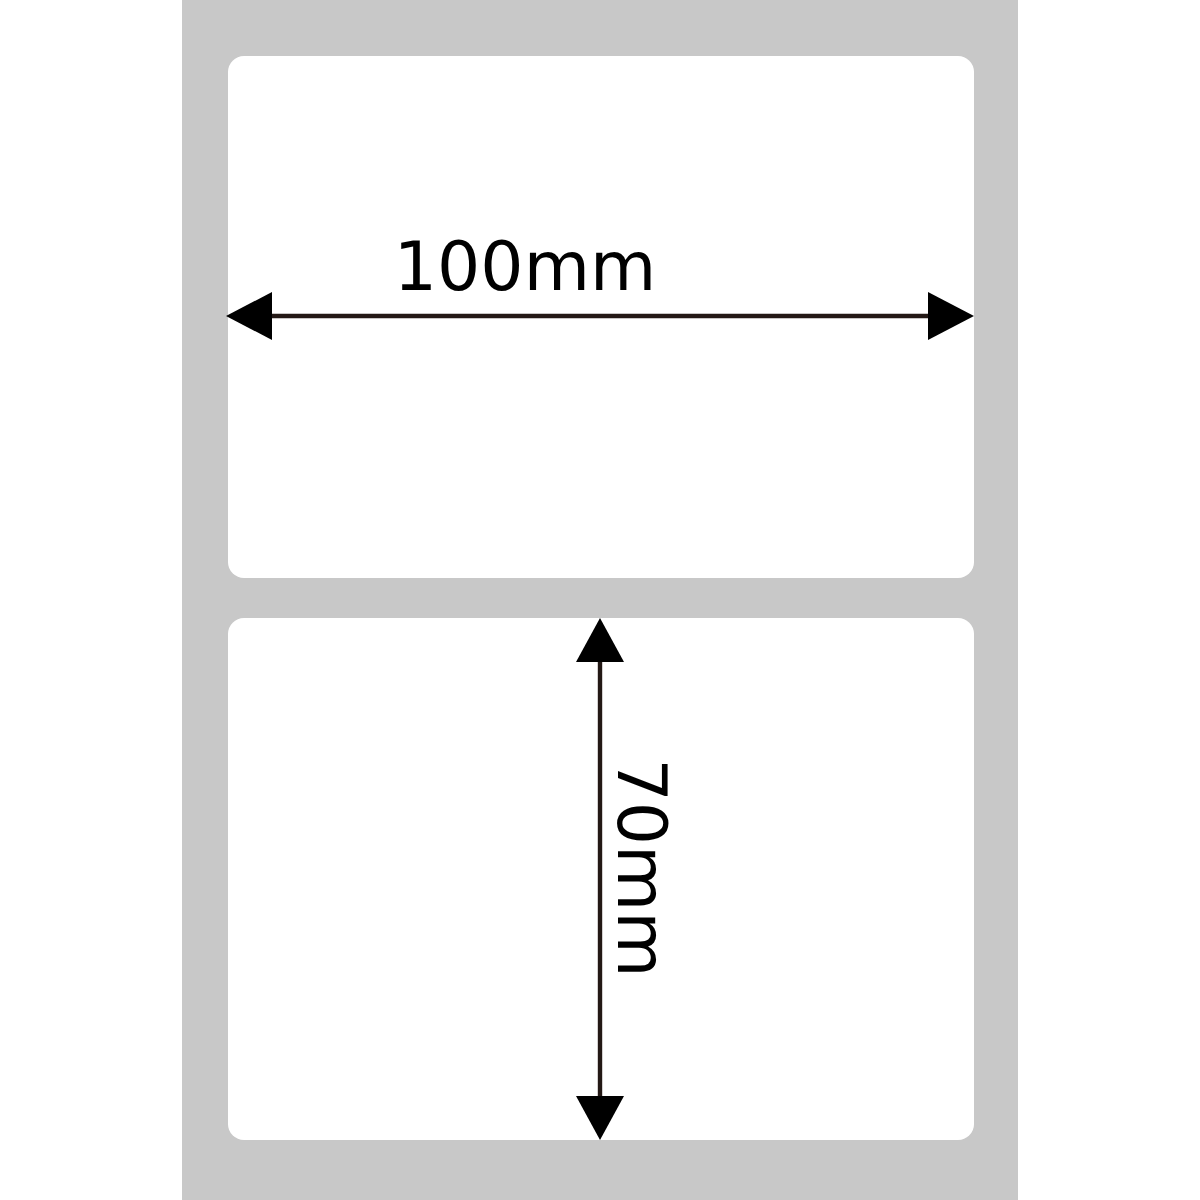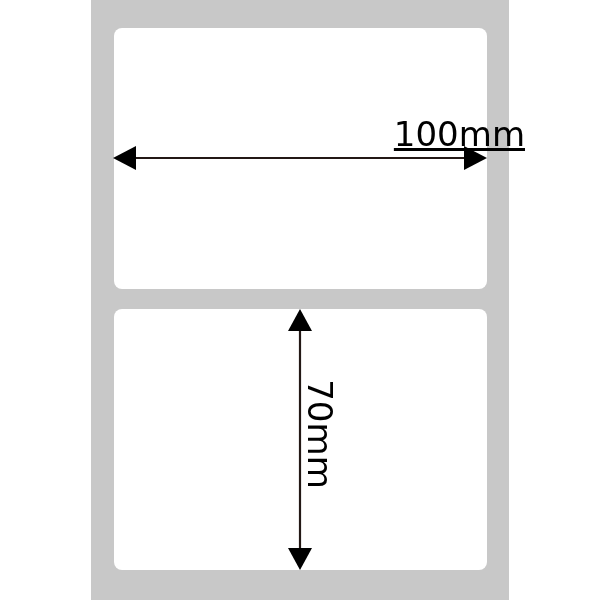--- a/index.html
+++ b/index.html
@@ -12,21 +12,21 @@
     }
     .label {
       position: absolute; left: 114px; width: 373px; height: 261px; background: #ffffff; border-radius: 8px;
     }
     .label-top { top: 28px; }
     .label-bottom { top: 309px; }
     svg.overlay { position: absolute; left: 0; top: 0; }
     .dim-text {
       position: absolute; color: #000; font-size: 34px; line-height: 1; white-space: nowrap;
     }
-    .width-text { left: 0; width: 525px; text-align: right; top: 117px; text-decoration: underline; }
+    .width-text { left: 0; width: 525px; text-align: center; top: 117px; }
     .height-text {
       left: 320px; top: 434px; transform-origin: 0 0;
       transform: rotate(90deg) translate(-50%, -50%);
     }
   </style>
 </head>
 <body>
 
 <div class="backing"></div>
 <div class="label label-top"></div>

